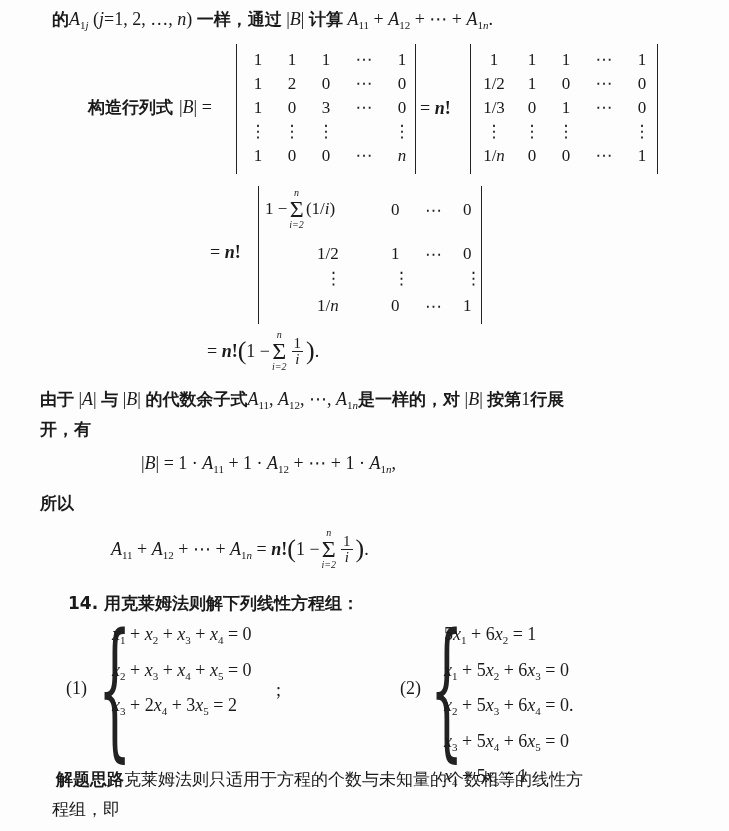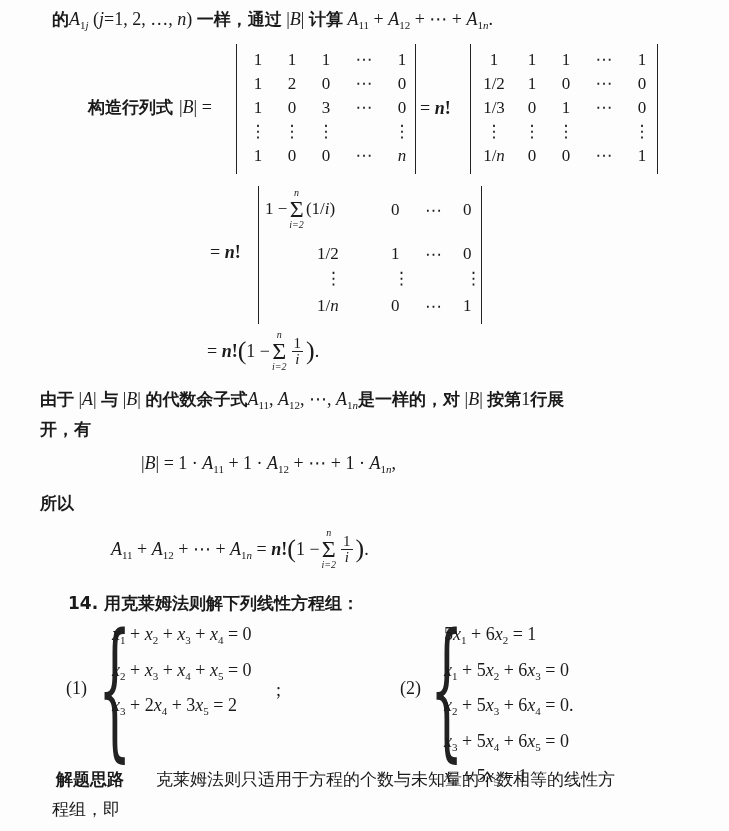--- a/index.html
+++ b/index.html
@@ -194,17 +194,17 @@
 <div class="brace" style="left:430px; top:614px; font-size:150px; line-height:150px; transform:scaleX(0.35); transform-origin:left top;">{</div>
 <div class="eqs" id="sys2" style="left:444px; top:620px;">
     <div>5<i>x</i><sub>1</sub> + 6<i>x</i><sub>2</sub> = 1</div>
     <div><i>x</i><sub>1</sub> + 5<i>x</i><sub>2</sub> + 6<i>x</i><sub>3</sub> = 0</div>
     <div><i>x</i><sub>2</sub> + 5<i>x</i><sub>3</sub> + 6<i>x</i><sub>4</sub> = 0.</div>
     <div><i>x</i><sub>3</sub> + 5<i>x</i><sub>4</sub> + 6<i>x</i><sub>5</sub> = 0</div>
     <div><i>x</i><sub>4</sub> + 5<i>x</i><sub>5</sub> = 1</div>
   </div>
 
 <div class="abs" style="left:56px; top:768px;">
-  <span class="cn" style="margin-right:32px;">解题思路</span><span class="cnr">克莱姆法则只适用于方程的个数与未知量的个数相等的线性方</span>
+  <span class="cn" style="margin-right:0;">解题思路</span><span class="cnr">克莱姆法则只适用于方程的个数与未知量的个数相等的线性方</span>
 </div>
 <div class="abs cn" style="left:40px; top:798px; font-weight:normal;margin-left:12px;">程组，即</div>
 
 <div class="abs watermark" style="left:506px; top:798px;margin-top:40px;">头条 @学糕课后答案解析</div>
 
 </body></html>

